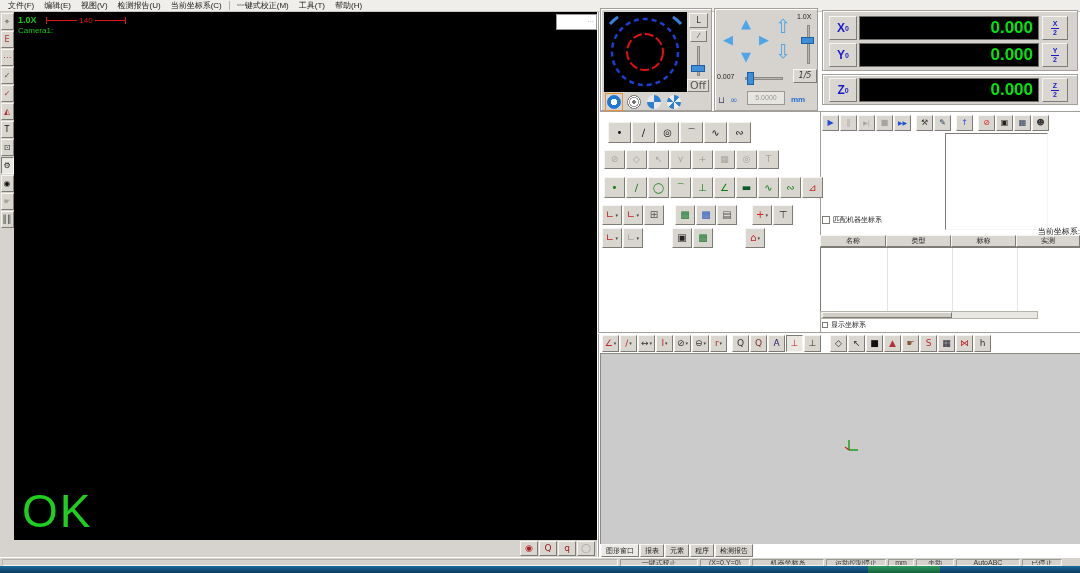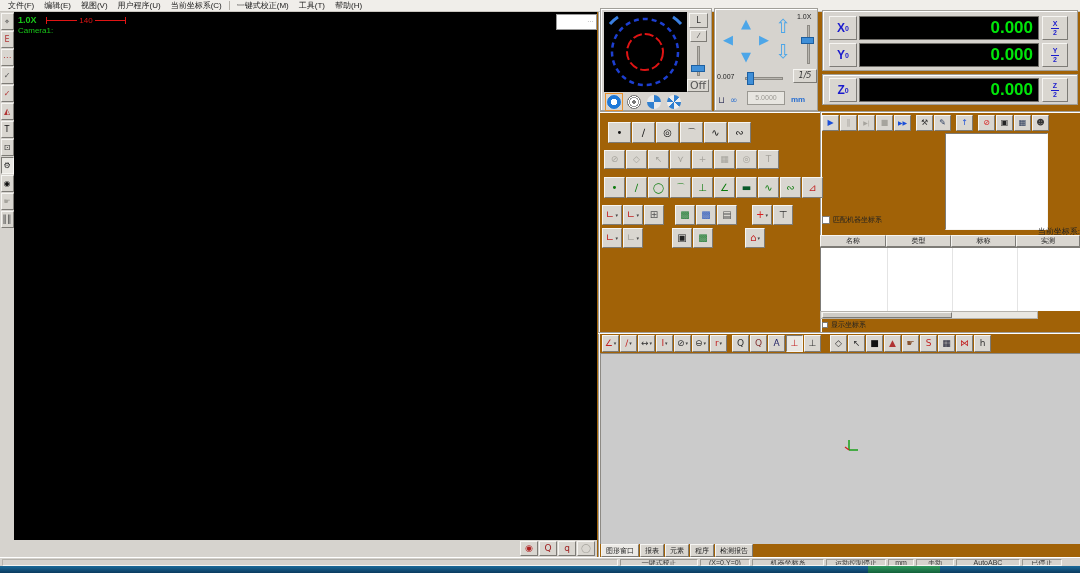--- a/index.html
+++ b/index.html
@@ -1,18 +1,18 @@
 <!DOCTYPE html>
 <html><head>
 <meta charset="utf-8">
 <style>
   * { margin:0; padding:0; box-sizing:border-box; }
   html,body { width:1080px; height:573px; overflow:hidden; }
   body { font-family:"Liberation Sans", sans-serif; background:#d6d3ce; }
-  #app { position:relative; width:1080px; height:573px; background:#a16207; overflow:hidden; }
+  #app { position:relative; width:1080px; height:573px; background:#ffffff; overflow:hidden; }
 
   .abs { position:absolute; }
 
   
   #menubar { left:0; top:0; width:1080px; height:12px; background:#f0eeea;
              border-bottom:1px solid #c9c6c0; display:flex; align-items:center;
              font-size:8px; color:#222; padding-left:3px; }
   .menu-item { padding:0 5px; height:11px; line-height:11px; white-space:nowrap; }
   .menu-sep { width:1px; height:9px; background:#b4b1aa; margin:0 2px; }
 
@@ -188,21 +188,21 @@
 </style>
 </head>
 <body>
 
 <div id="app">
 
   <div id="menubar" class="abs">
       <span class="menu-item">文件(F)</span>
       <span class="menu-item">编辑(E)</span>
       <span class="menu-item">视图(V)</span>
-      <span class="menu-item">用户程序(U)</span>
+      <span class="menu-item">检测报告(U)</span>
       <span class="menu-item">当前坐标系(C)</span>
       <span class="menu-sep"></span>
       <span class="menu-item">一键式校正(M)</span>
       <span class="menu-item">工具(T)</span>
       <span class="menu-item">帮助(H)</span>
     </div>
 
   <div id="left-toolbar" class="abs">
       <div class="tbtn">
         <span class="glyph" style="color: rgb(68, 68, 68);">⌖</span>
@@ -246,20 +246,21 @@
     <span id="cam-zoom" class="abs">1.0X</span>
     <div id="scalebar" class="abs">
       <span class="tick"></span>
       <span class="sline"></span>
       <span class="slabel">140</span>
       <span class="sline"></span>
       <span class="tick"></span>
     </div>
     <span id="cam-label" class="abs">Camera1:</span>
     <div id="cam-infobox" class="abs">…</div>
+    <div id="ok-text" class="abs">OK</div>
   </div>
 
   <div id="camera-strip" class="abs">
       <div class="tbtn">
         <span class="glyph" style="color: rgb(176, 34, 34);">◉</span>
       </div>
       <div class="tbtn">
         <span class="glyph" style="color: rgb(160, 34, 34);">Q</span>
       </div>
       <div class="tbtn">

